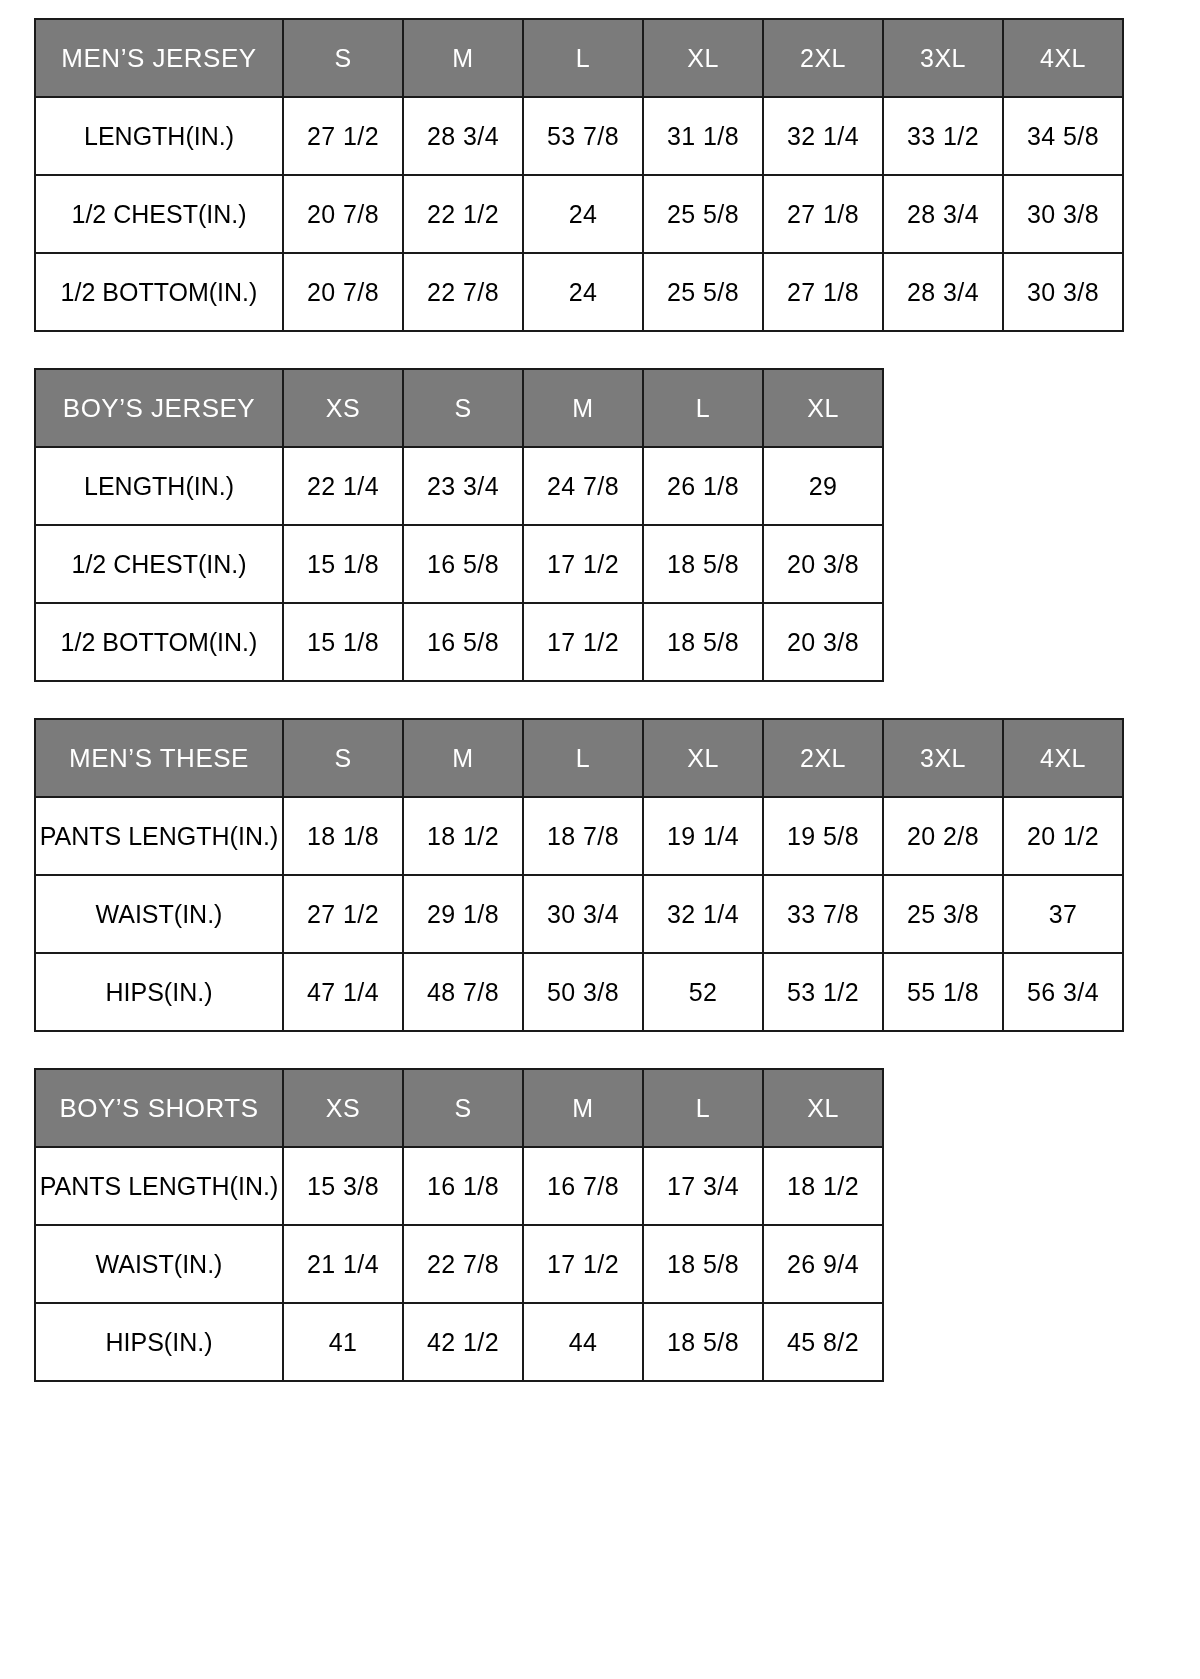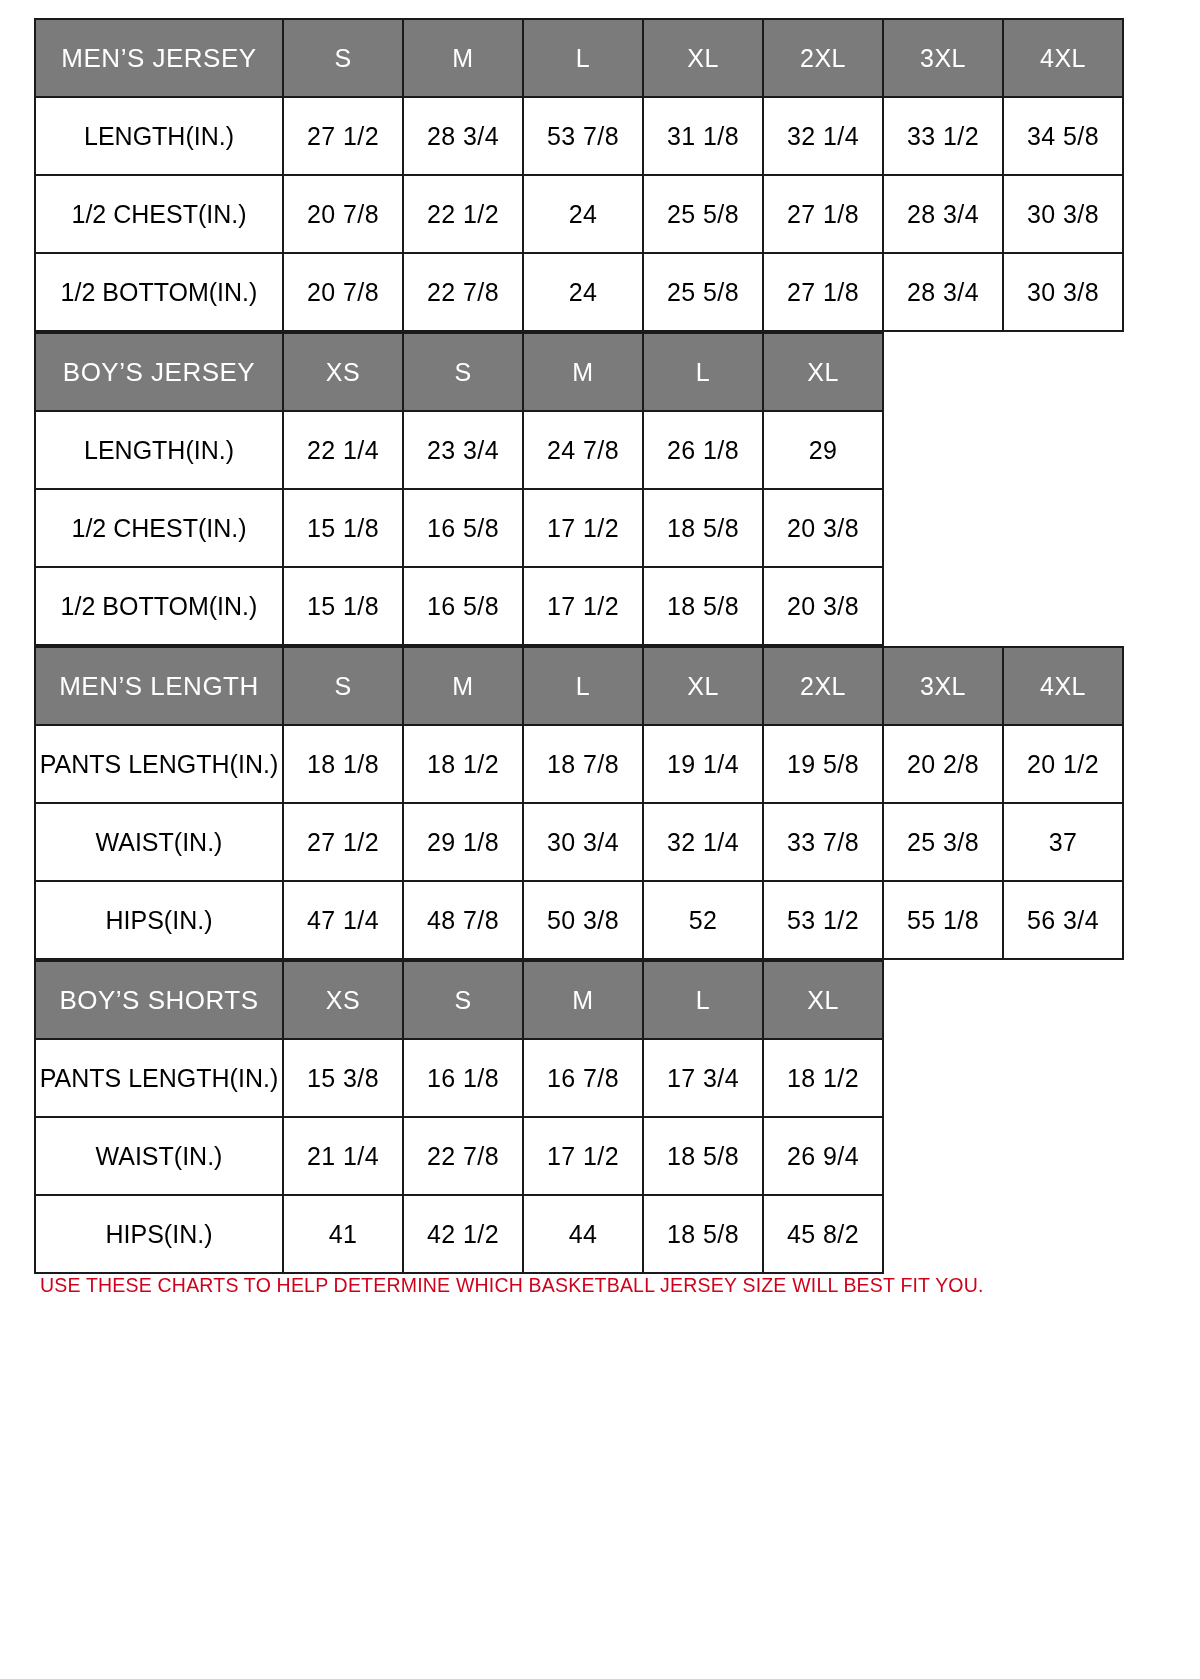--- a/index.html
+++ b/index.html
@@ -31,20 +31,21 @@
     color: #d0021b;
     font-size: 19.5px;
     line-height: 1.35;
     letter-spacing: 0.2px;
     margin: 0 0 14px 6px;
     max-width: 820px;
   }
   table.size-table {
     border-collapse: collapse;
     table-layout: fixed;
+    margin-bottom: 36px;
   }
   table.size-table td, table.size-table th {
     border: 2px solid #1a1a1a;
     text-align: center;
     vertical-align: middle;
     font-size: 25px;
     font-weight: normal;
     padding: 0;
     height: 78px;
     box-sizing: border-box;
@@ -202,21 +203,21 @@
           <col class="cn">
           <col class="cn">
           <col class="cn">
           <col class="cn">
           <col class="cn">
           <col class="cn">
           <col class="cn">
         </colgroup>
         <thead>
           <tr class="hdr-row">
-            <th class="corner">MEN’S LENGTH</th>
+            <th class="corner">MEN’S THESE</th>
             <th>S</th>
             <th>M</th>
             <th>L</th>
             <th>XL</th>
             <th>2XL</th>
             <th>3XL</th>
             <th>4XL</th>
           </tr>
         </thead>
         <tbody>
@@ -293,15 +294,14 @@
             <td class="cell">41</td>
             <td class="cell">42  1/2</td>
             <td class="cell">44</td>
             <td class="cell">18  5/8</td>
             <td class="cell">45  8/2</td>
           </tr>
         </tbody>
       </table>
     </div>
 
-  <div class="footer">USE THESE CHARTS TO HELP DETERMINE WHICH BASKETBALL JERSEY SIZE WILL BEST FIT YOU.</div>
 
 </div>
 
 </body></html>

